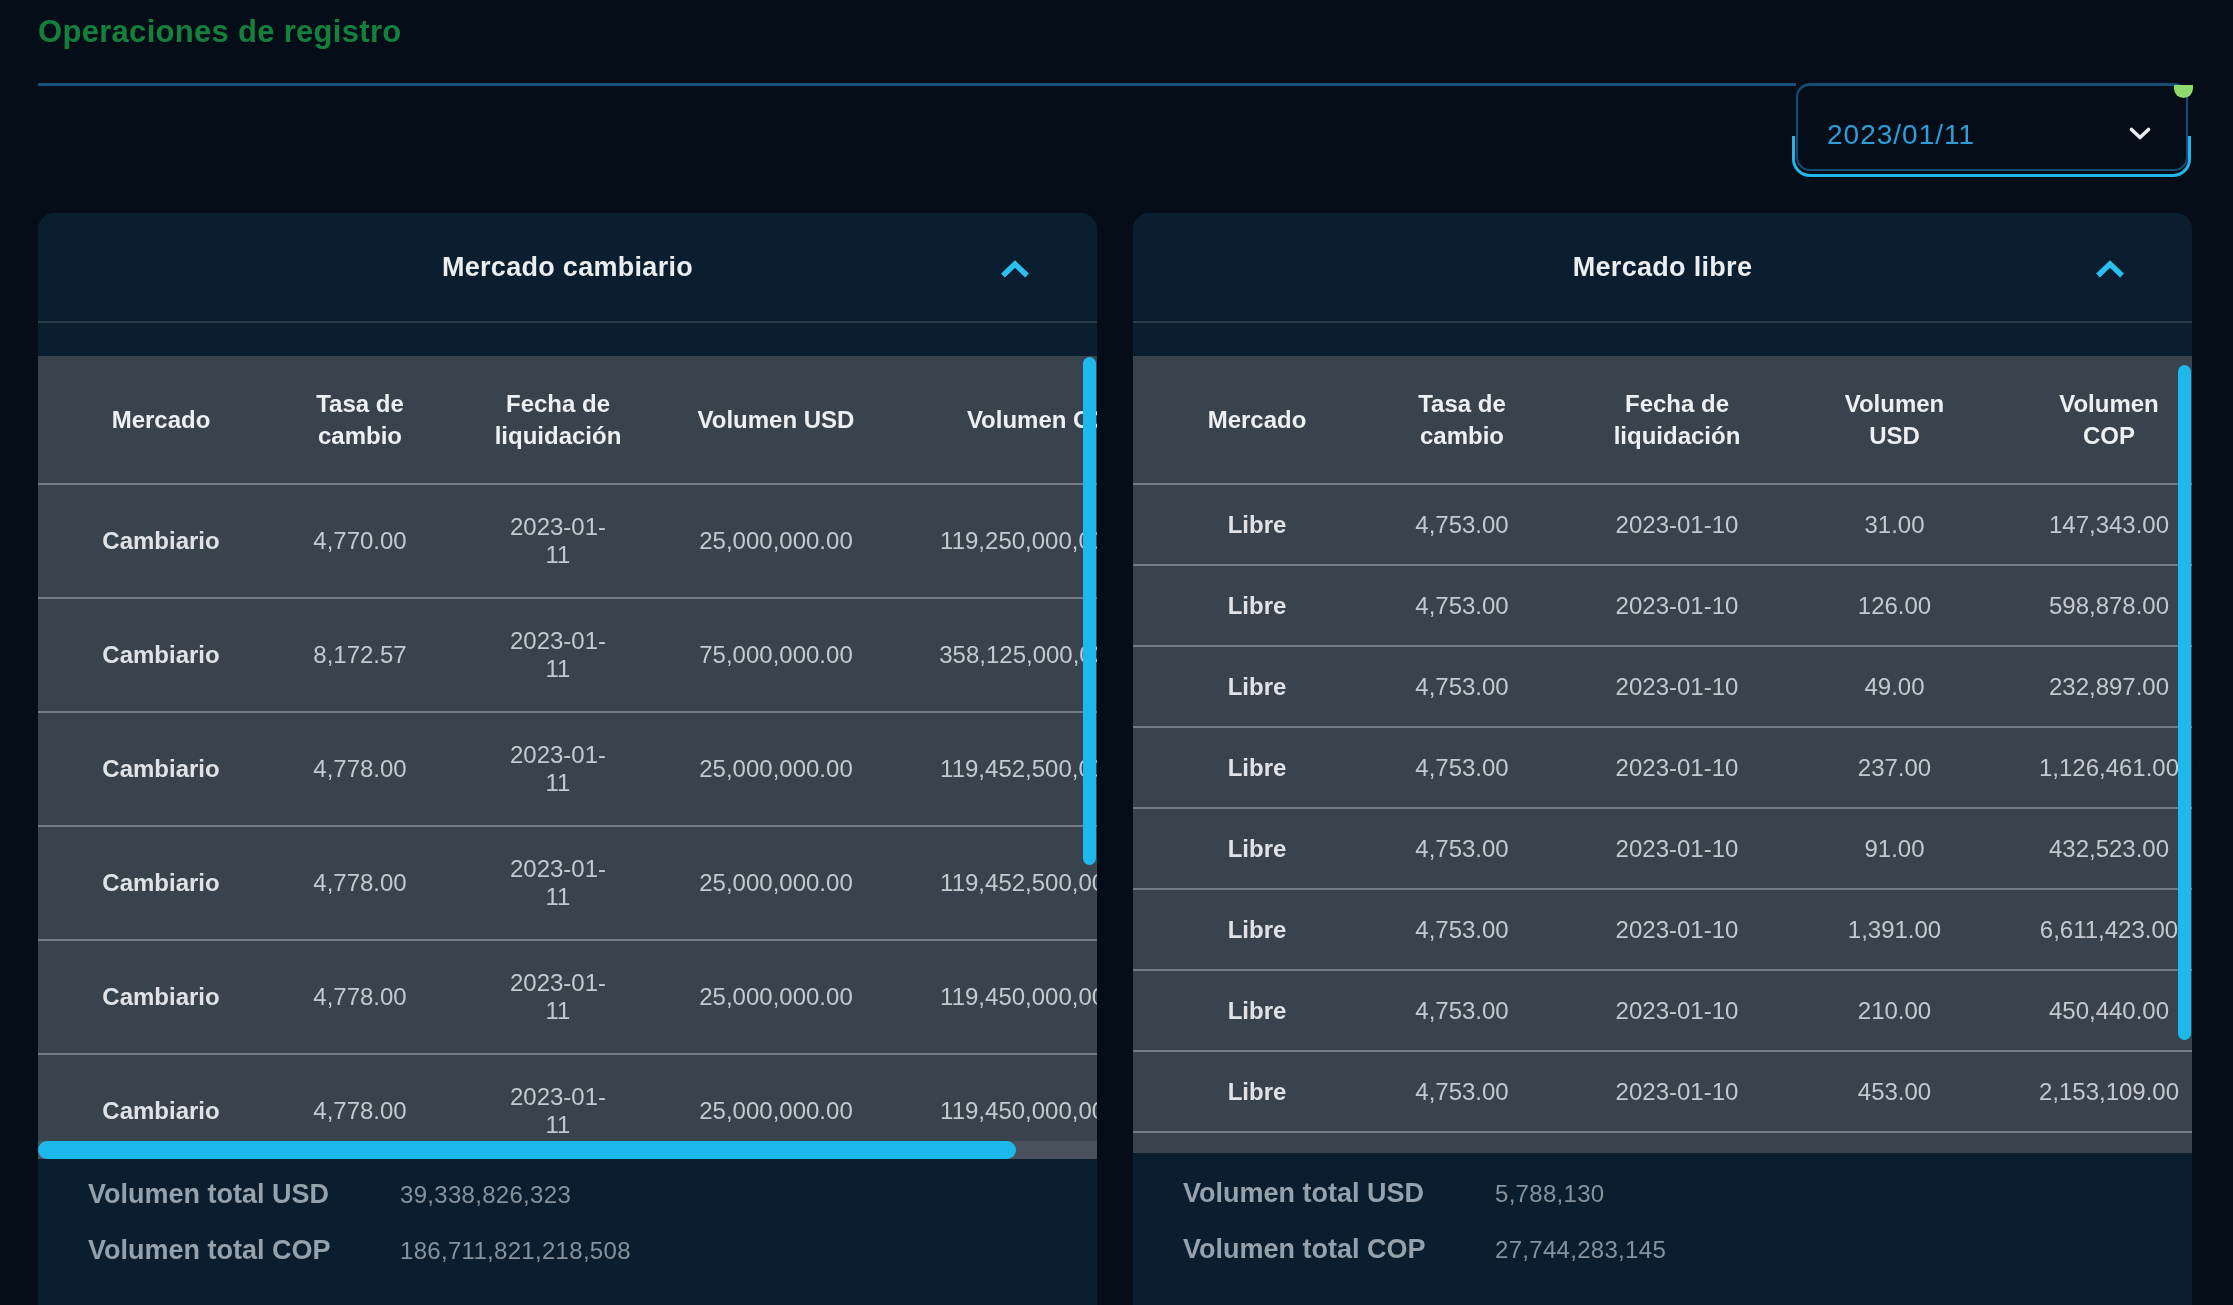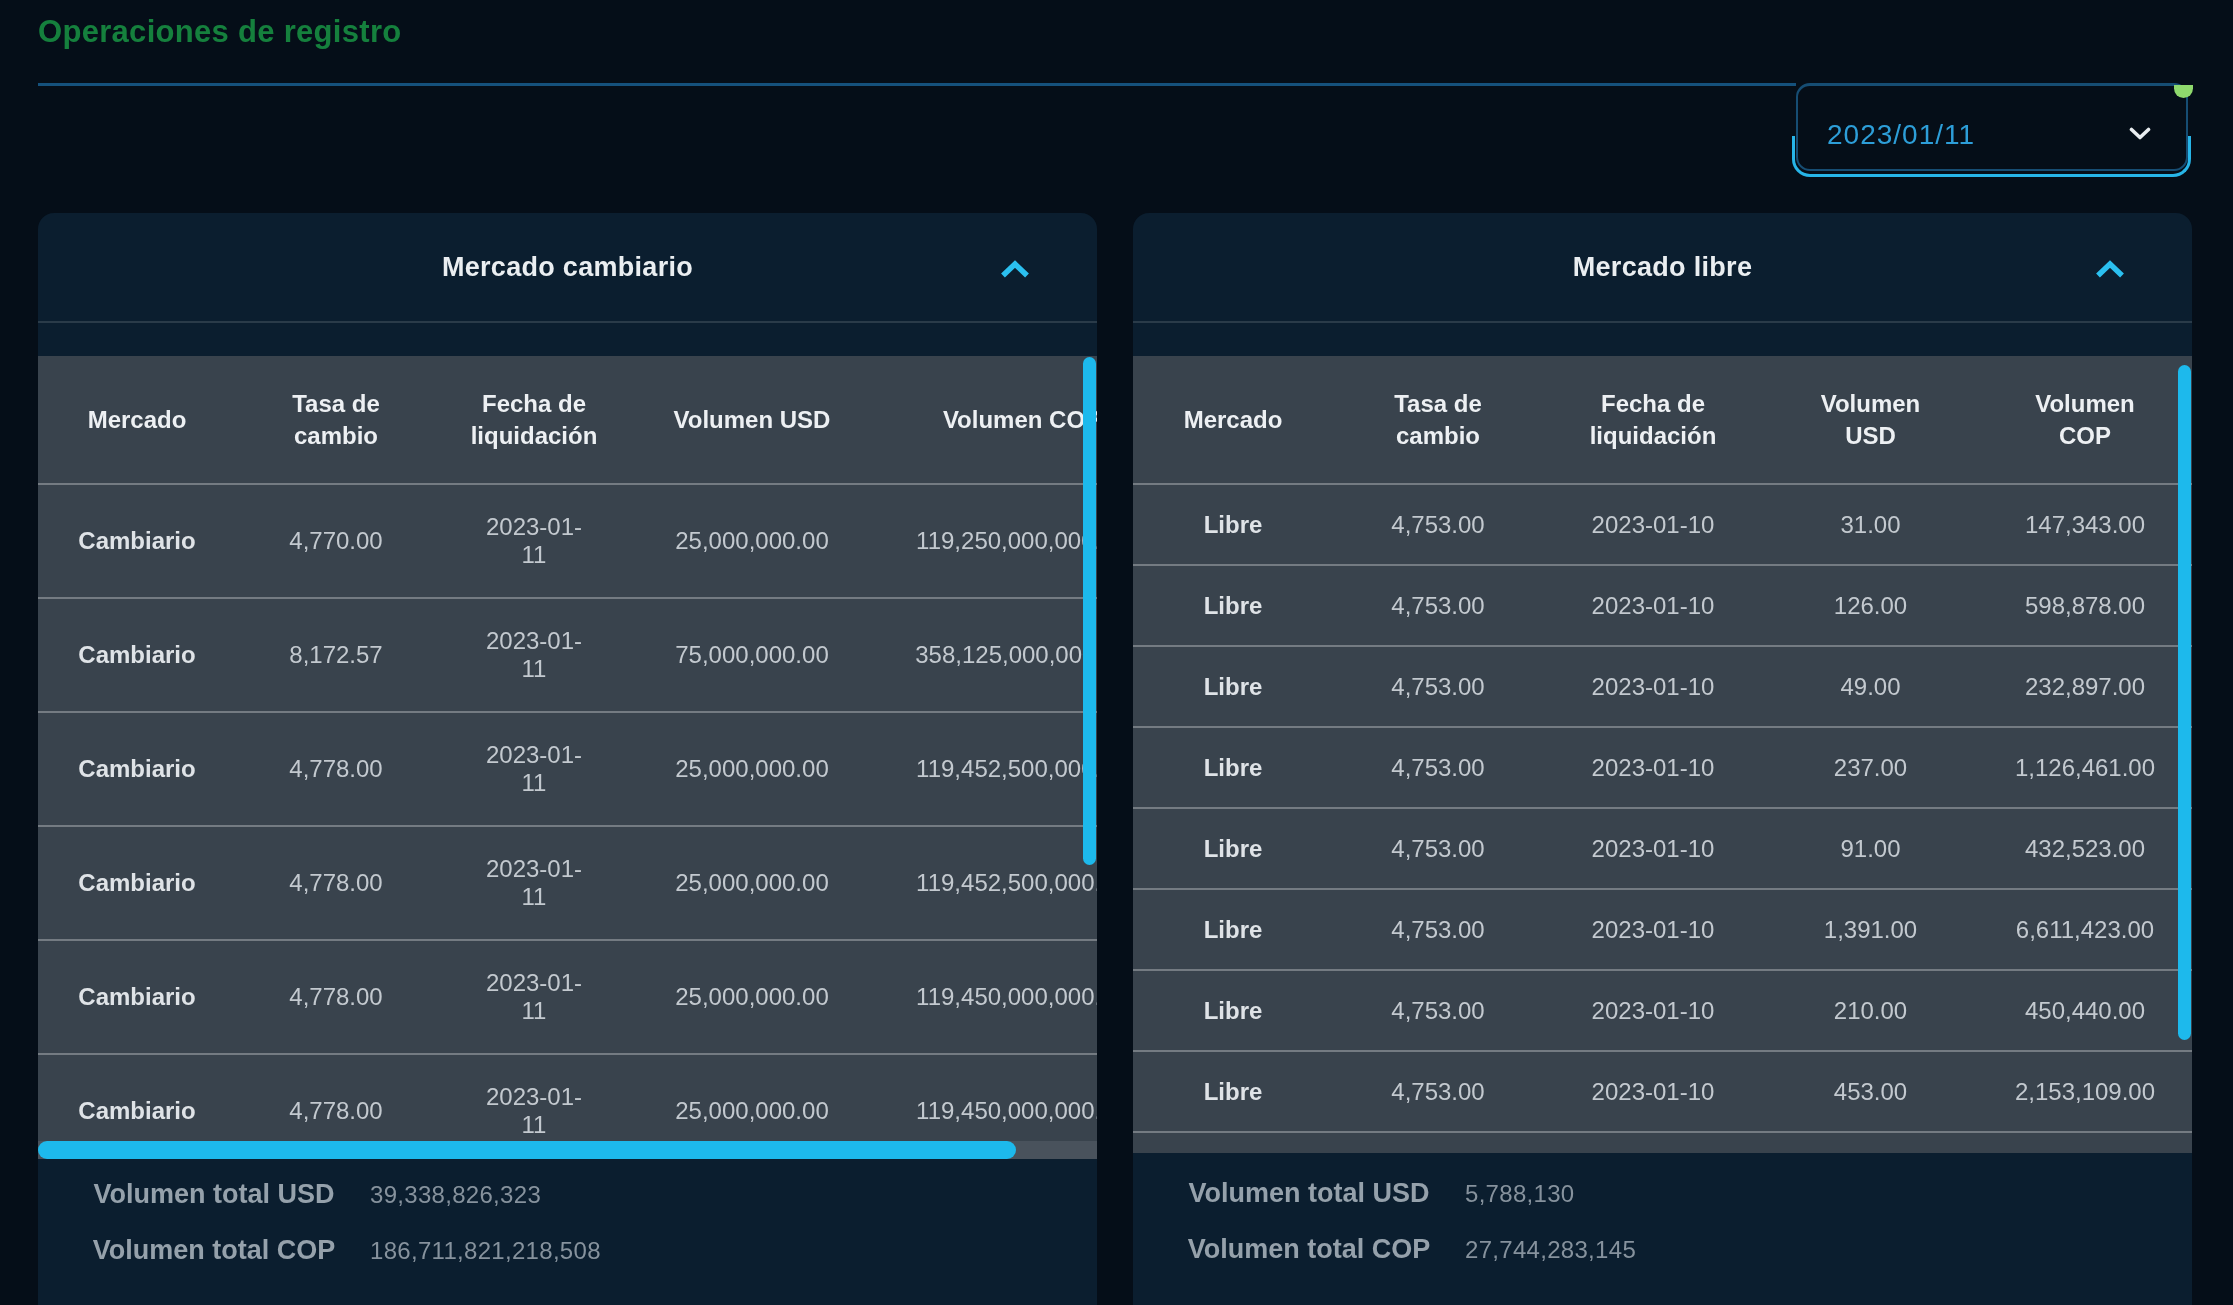--- a/index.html
+++ b/index.html
@@ -53,21 +53,21 @@
   .collapse-chevron { position:absolute; right:66px; top:47px; cursor:pointer; }
 
   .table-area {
     position:relative; margin-top:33px; background:#39434d; overflow:hidden;
   }
   .panel.left  .table-area { height:803px; }
   .panel.right .table-area { height:797px; }
 
   .grid {
     display:grid; align-items:center; justify-items:center;
-    font-size:24px; color:#c3c9cf; text-align:center;
+    font-size:24px; color:#c3c9cf; text-align:center;padding-left:24px;
   }
   .panel.left  .grid { grid-template-columns:198px 200px 196px 240px 300px; width:1134px; }
   .panel.right .grid { grid-template-columns:200px 210px 220px 215px 214px; width:1059px; }
 
   .ghead { height:127px; font-weight:bold; color:#edf0f3; line-height:1.32; }
   .grow  { border-top:2px solid rgba(255,255,255,0.30); }
   .panel.left  .grow { height:114px; }
   .panel.right .grow { height:81px; }
   .name { font-weight:bold; color:#dfe3e7; }
   .w136 { display:inline-block; max-width:136px; }
@@ -80,21 +80,21 @@
   .panel.right .vscroll { top:9px; height:675px; }
 
   .hscroll-track {
     position:absolute; left:0; right:0; bottom:0; height:18px; background:#49525c;
   }
   .hscroll-thumb {
     position:absolute; left:0; top:0; height:18px; width:978px;
     border-radius:9px; background:#1db9ec;
   }
 
-  .totals { margin:20px 0 0 20px;text-align:center; }
+  .totals { margin:20px 0 0 50px; }
   .panel.right .totals { margin-top:25px; }
   .total-line { display:flex; align-items:baseline; margin-bottom:25px; }
   .tlabel { width:312px; font-size:27px; font-weight:bold; color:#95a1ab; }
   .tvalue { font-size:24px; color:#86929d; letter-spacing:.3px; }
 </style>
 </head>
 <body>
 
 <div class="page-title">Operaciones de registro</div>
 <div class="title-divider"></div>

